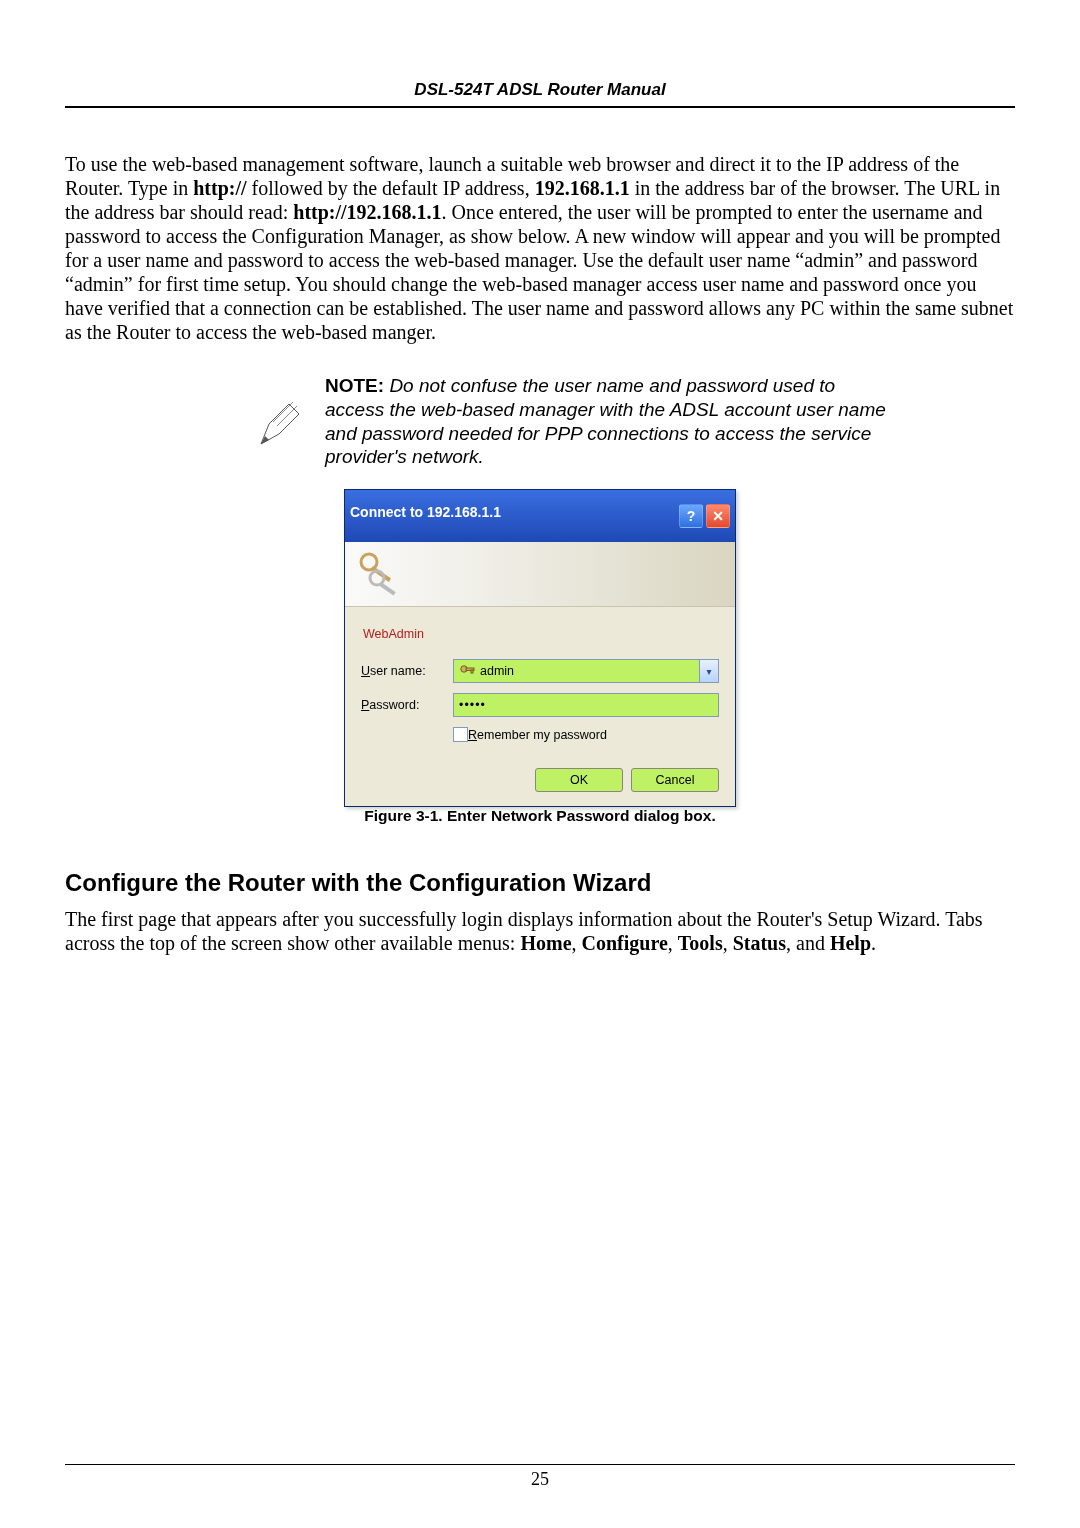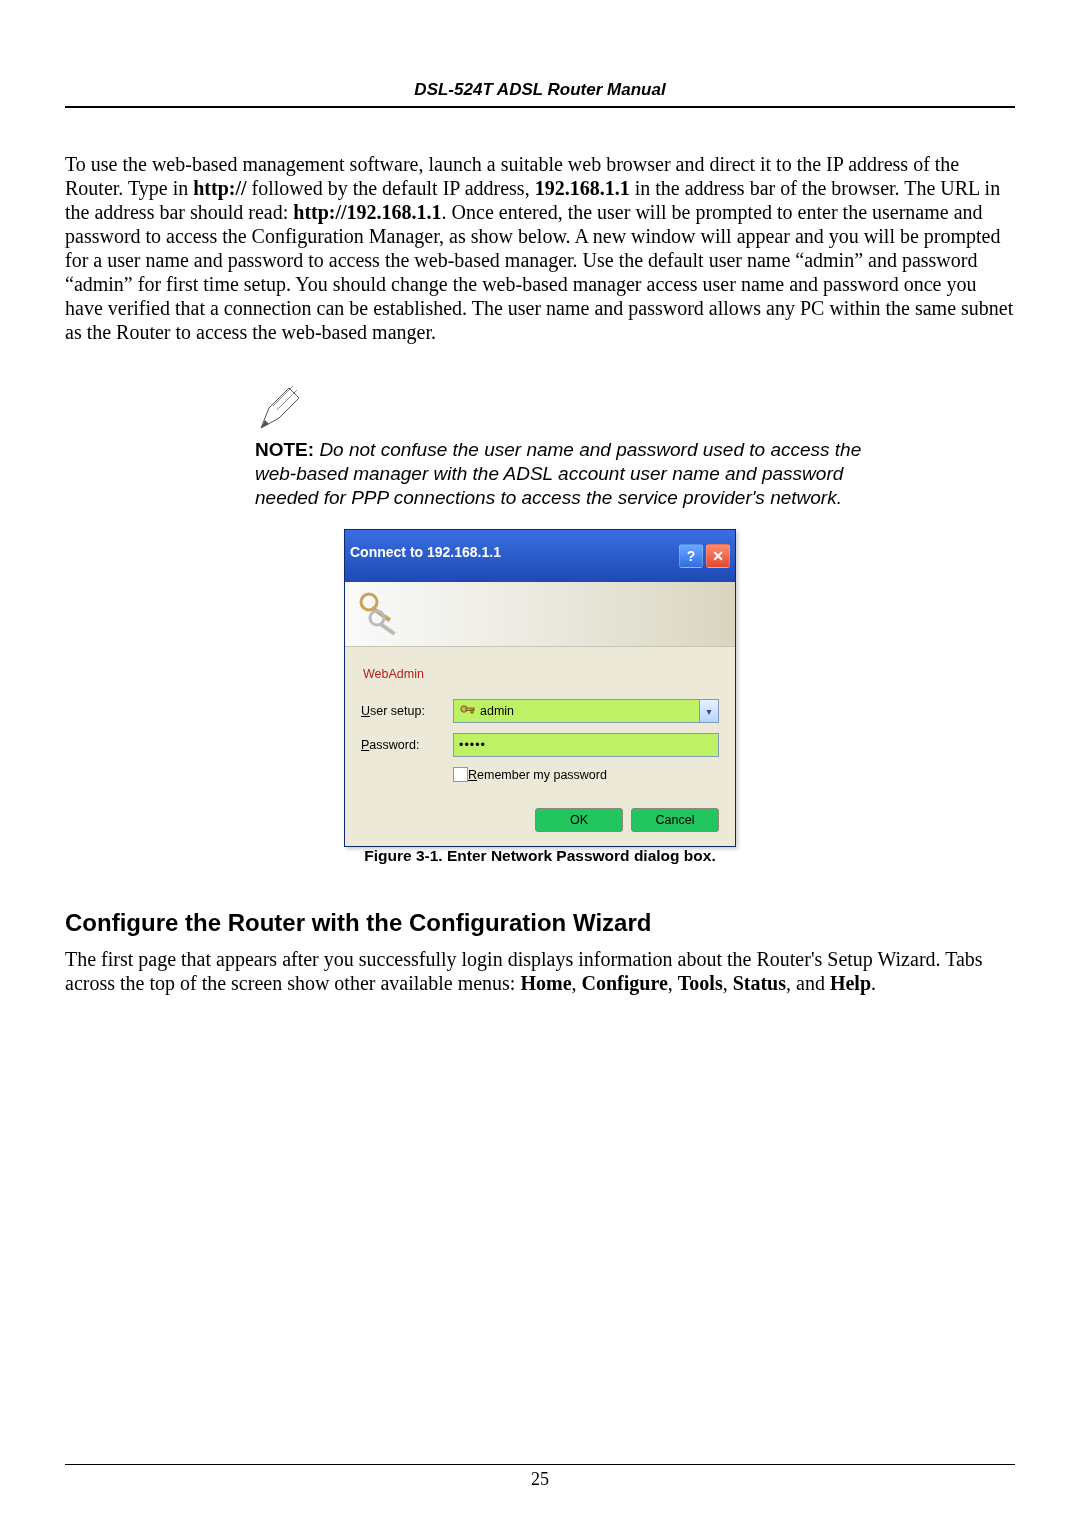--- a/index.html
+++ b/index.html
@@ -29,24 +29,23 @@
   .body-text {
     font-size: 20px;
     line-height: 1.2;
     text-align: left;
   }
   .body-text b {
     font-weight: bold;
   }
   .two-col {
     display: flex;
-    align-items: flex-start;
+    align-items: center;
     margin: 30px 0 20px 190px;
     max-width: 640px;
-    flex-direction: column;
   }
   .pencil-icon {
     width: 50px;
     height: 60px;
     margin-right: 20px;
     margin-top: 4px;
     flex: 0 0 auto;
   }
   .note-text {
     font-family: Arial, Helvetica, sans-serif;
@@ -122,21 +121,21 @@
     color:#264f9a;
     font-size:10px;
   }
   .textbox { padding: 0 5px; letter-spacing: 1px; font-family: Arial; }
   .remember { margin-left: 92px; margin-top:4px; display:flex; align-items:center; }
   .btns { display:flex; justify-content:flex-end; gap:8px; margin-top:26px; }
   .btns button {
     width: 88px; height: 24px;
     font-family: Tahoma, Arial, sans-serif;
     font-size: 12.5px;
-    background: #22c55e;
+    background: #bef264;
     border: 1px solid #8a867a;
     border-radius: 3px;
   }
   .chk {
     width:13px; height:13px; border:1px solid #7f9db9; background:#fff;
   }
   .caption {
     text-align:center;
     font-family: Arial, Helvetica, sans-serif;
     font-weight: bold;
@@ -195,21 +194,21 @@
           <circle cx="14" cy="14" r="8" fill="none" stroke="#c9a35b" stroke-width="3"></circle>
           <rect x="18" y="18" width="22" height="4" fill="#c9a35b" transform="rotate(35 18 18)"></rect>
           <circle cx="22" cy="30" r="7" fill="none" stroke="#bbb" stroke-width="3"></circle>
           <rect x="26" y="34" width="18" height="4" fill="#bbb" transform="rotate(35 26 34)"></rect>
         </svg>
       </div>
       <div class="dlg-body">
         <div class="realm">WebAdmin</div>
 
         <div class="row">
-          <label><span class="und">U</span><span>ser setup:</span></label>
+          <label><span class="und">U</span><span>ser name:</span></label>
           <div class="combo">
             <svg class="key-icon" width="16" height="14" viewBox="0 0 16 14">
               <circle cx="5" cy="5" r="3.2" fill="#cdb26a" stroke="#7a5a12"></circle>
               <rect x="7" y="4" width="8" height="2.4" fill="#cdb26a" stroke="#7a5a12"></rect>
               <rect x="12" y="6" width="2" height="3" fill="#cdb26a" stroke="#7a5a12"></rect>
             </svg>
             <span class="val">admin</span>
             <div class="chev">▾</div>
           </div>
         </div>

